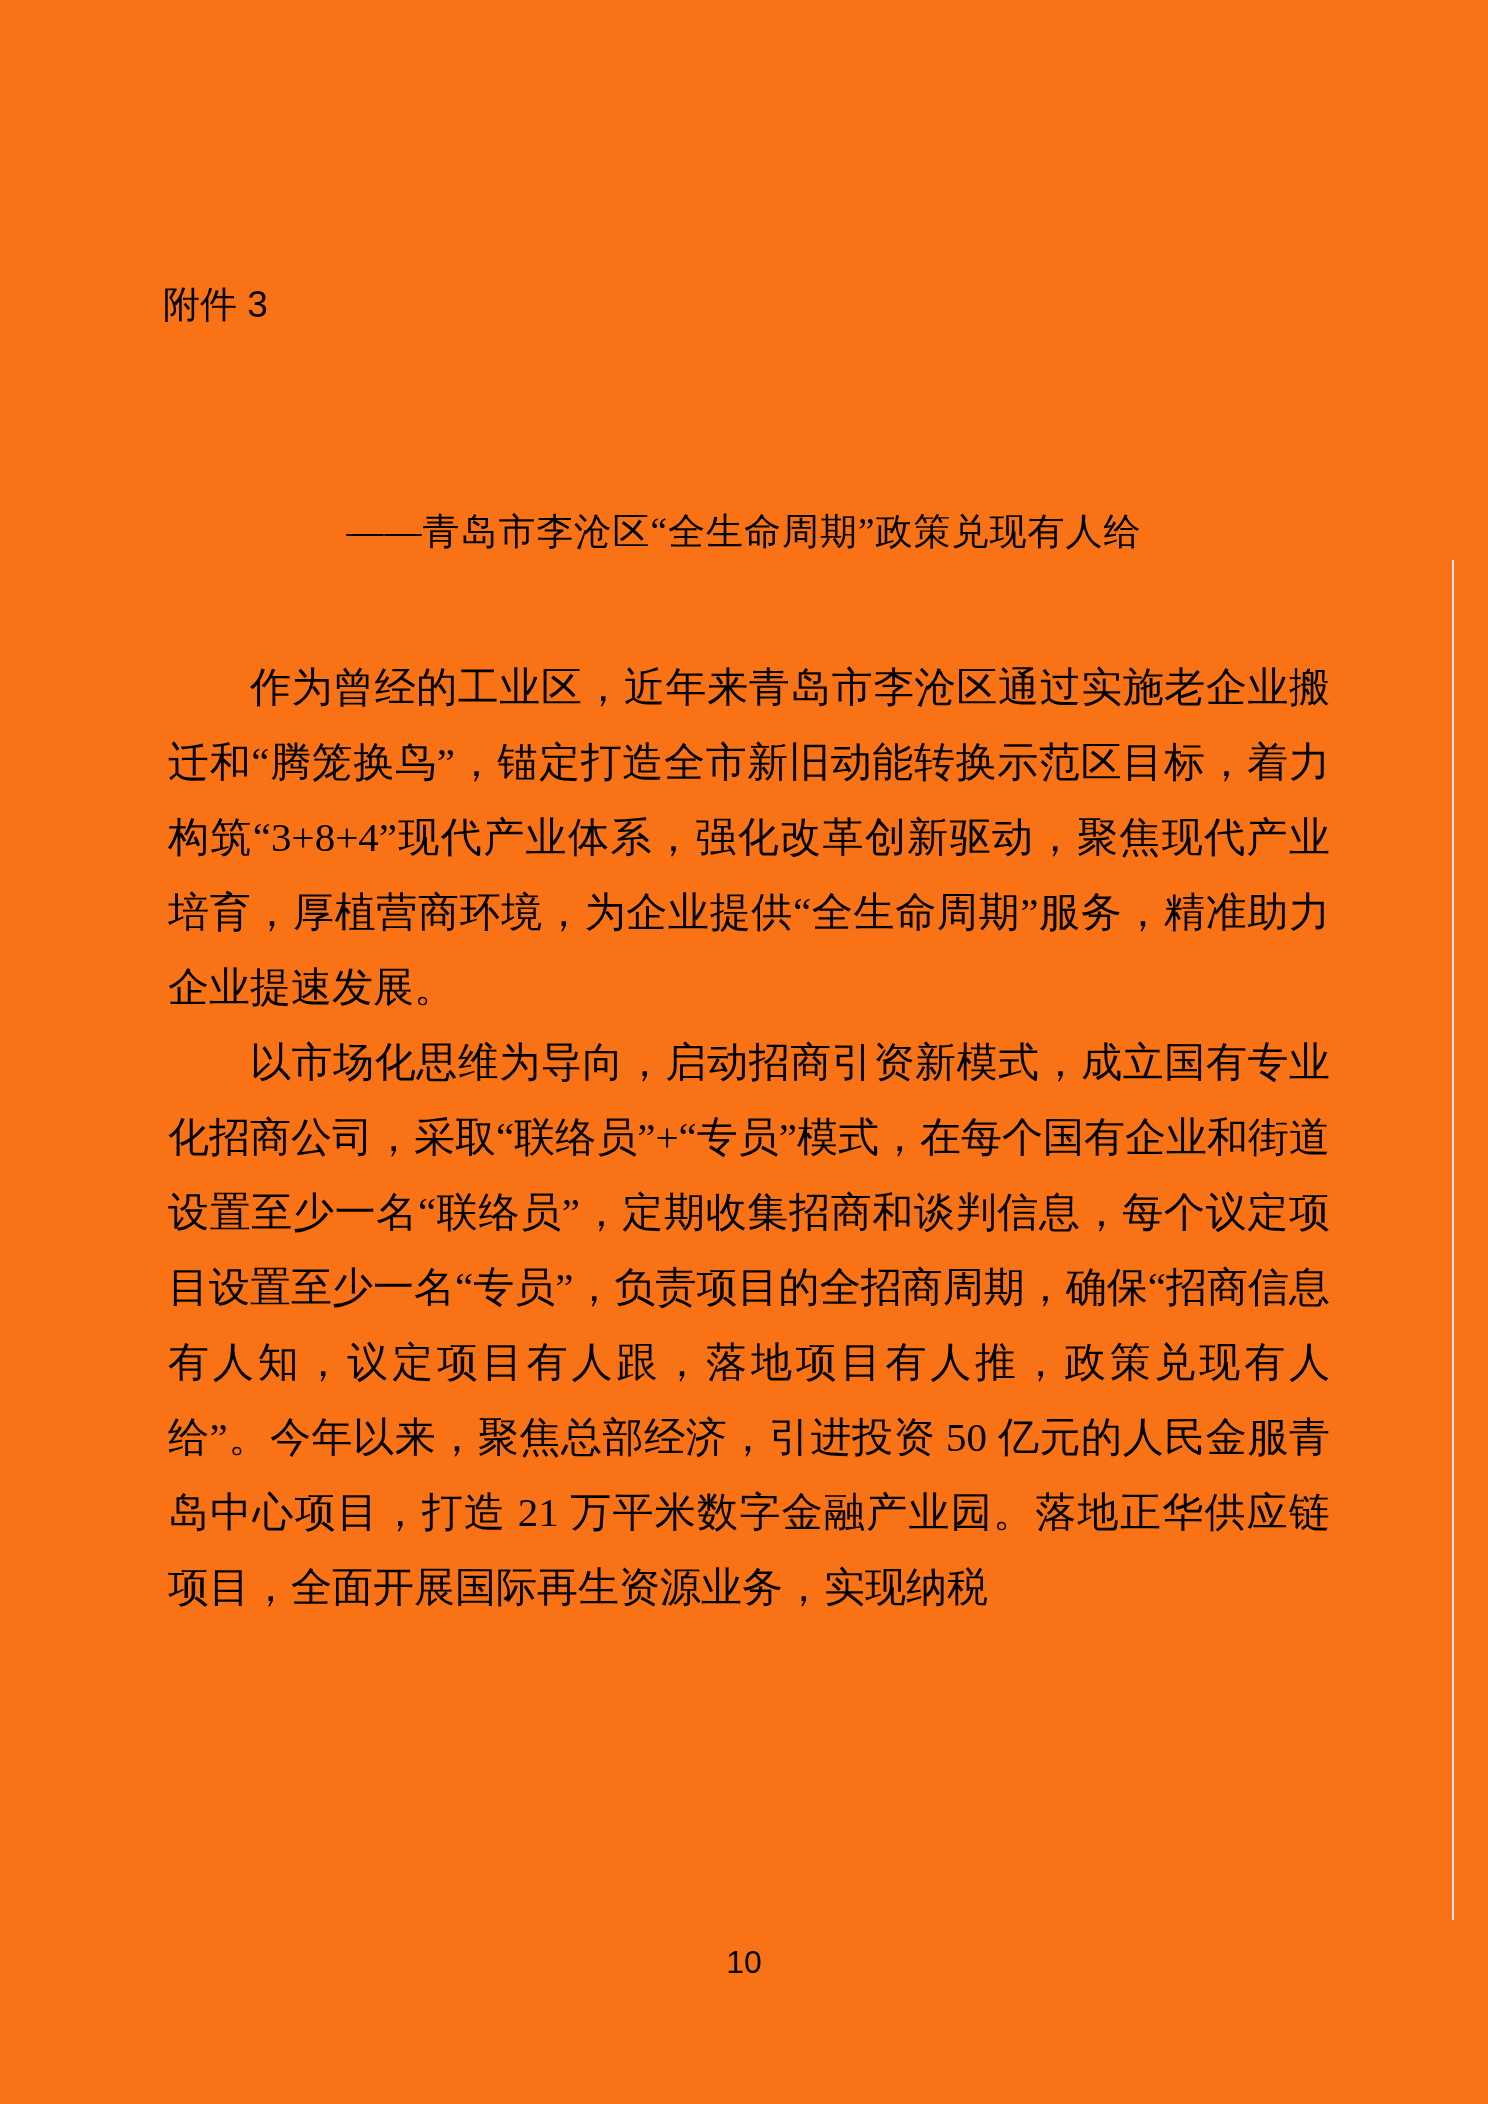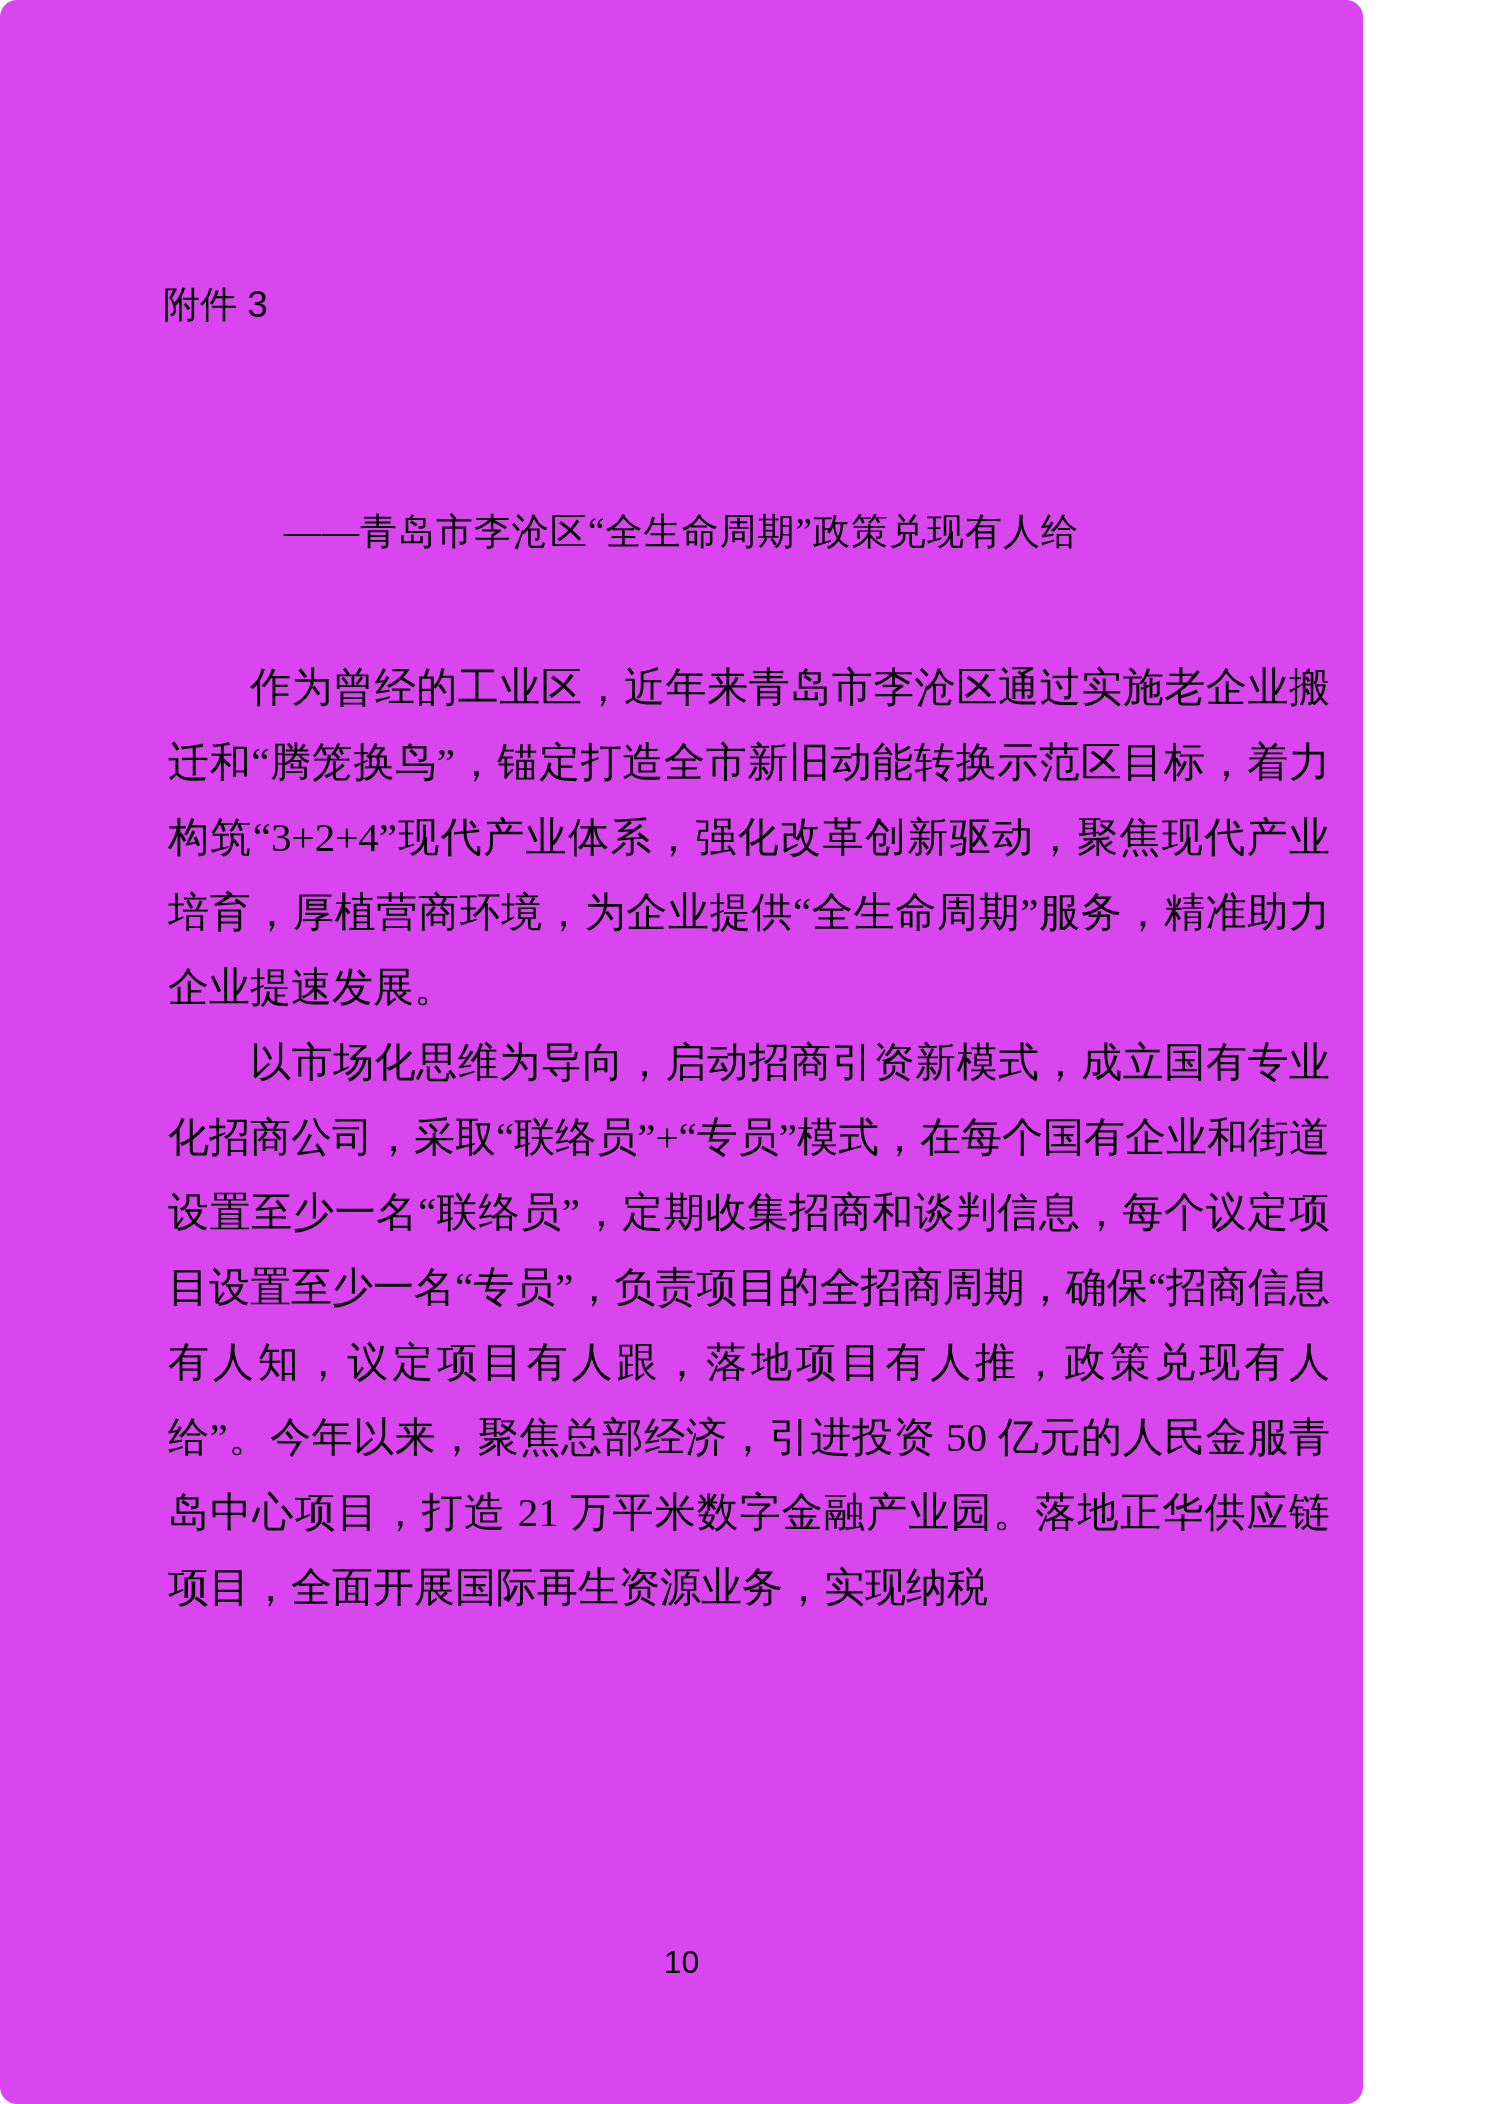--- a/index.html
+++ b/index.html
@@ -2,27 +2,26 @@
 <html><head>
 <meta charset="utf-8">
 <style>
   html, body {
     margin: 0;
     padding: 0;
     background: #ffffff;
   }
   .page {
     position: relative;
-    width: 1363px;
+    width: 1488px;
     height: 2104px;
-    background: #d946ef;
+    background: #f97316;
     color: #000000;
     font-family: "Liberation Serif", "DejaVu Serif", serif;
     overflow: hidden;
-    border-radius: 17px;
   }
   .attachment-label {
     position: absolute;
     left: 163px;
     top: 283px;
     font-size: 37px;
     line-height: 44px;
     font-family: "Liberation Sans", "DejaVu Sans", sans-serif;
   }
   .doc-title {
@@ -88,21 +87,21 @@
 <body>
 
 <div class="page">
 
   <div class="attachment-label">附件 3</div>
 
 
   <div class="doc-subtitle">——青岛市李沧区“全生命周期”政策兑现有人给</div>
 
   <div class="body-block">
-    <p class="body-paragraph">作为曾经的工业区，近年来青岛市李沧区通过实施老企业搬迁和“腾笼换鸟”，锚定打造全市新旧动能转换示范区目标，着力构筑“3+2+4”现代产业体系，强化改革创新驱动，聚焦现代产业培育，厚植营商环境，为企业提供“全生命周期”服务，精准助力企业提速发展。</p>
+    <p class="body-paragraph">作为曾经的工业区，近年来青岛市李沧区通过实施老企业搬迁和“腾笼换鸟”，锚定打造全市新旧动能转换示范区目标，着力构筑“3+8+4”现代产业体系，强化改革创新驱动，聚焦现代产业培育，厚植营商环境，为企业提供“全生命周期”服务，精准助力企业提速发展。</p>
     <p class="body-paragraph">以市场化思维为导向，启动招商引资新模式，成立国有专业化招商公司，采取“联络员”+“专员”模式，在每个国有企业和街道设置至少一名“联络员”，定期收集招商和谈判信息，每个议定项目设置至少一名“专员”，负责项目的全招商周期，确保“招商信息有人知，议定项目有人跟，落地项目有人推，政策兑现有人给”。今年以来，聚焦总部经济，引进投资 50 亿元的人民金服青岛中心项目，打造 21 万平米数字金融产业园。落地正华供应链项目，全面开展国际再生资源业务，实现纳税</p>
   </div>
 
   <div class="scan-edge-line"></div>
 
   <div class="page-number">10</div>
 
 </div>
 
 </body></html>

